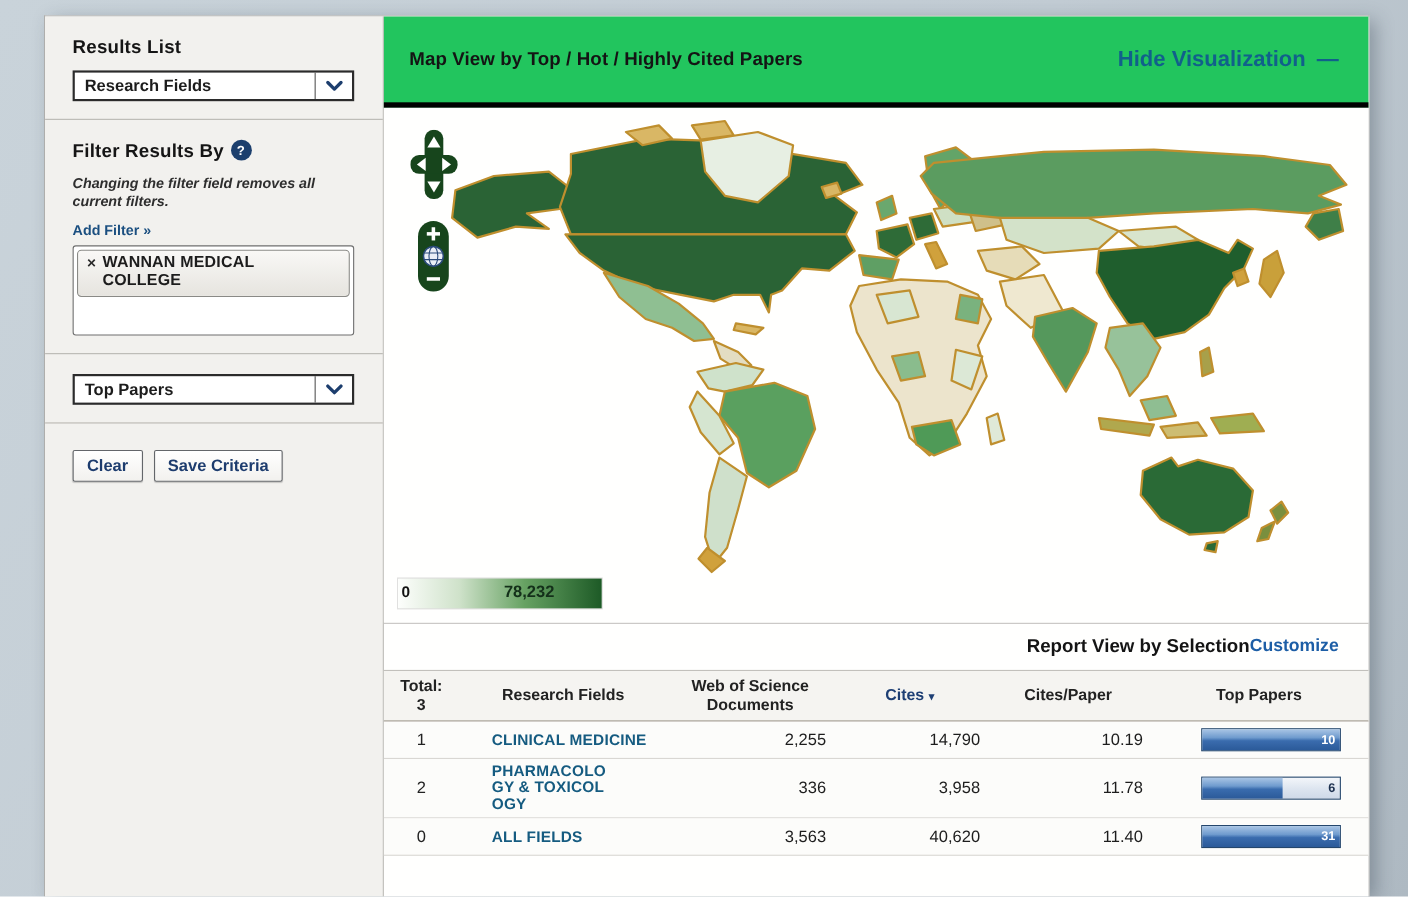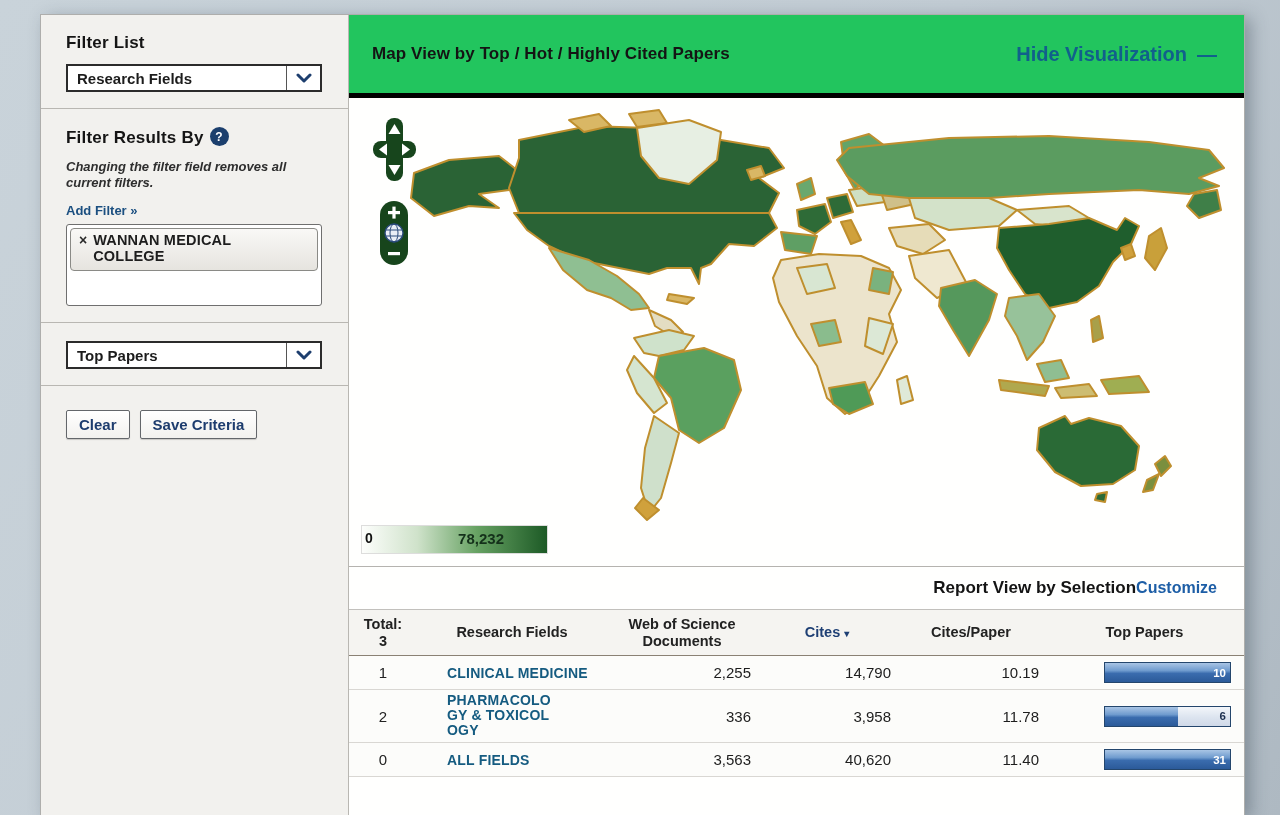--- a/index.html
+++ b/index.html
@@ -83,41 +83,41 @@
   }
   .thead > div { line-height:1.15; padding:4px 2px; cursor:pointer; }
   .th-cites { color:#1e3f74; }
   .th-cites .tri { font-size:10px; color:#1e3f74; }
   .trow { border-bottom:1px solid #d9d7d3; background:#fcfcfa; min-height:34px; padding:3px 0; }
   .c-rank { text-align:center; font-size:15px; color:#222; }
   .c-field { padding-left:30px; }
   .c-field a { font-size:14px; font-weight:bold; color:#155b80; text-decoration:none; line-height:1.08; display:inline-block; max-width:150px; cursor:pointer; letter-spacing:.2px; }
   .c-field a.breakall { word-break:break-all; max-width:106px; }
   .c-num { text-align:right; font-size:15px; color:#1d1d1d; padding-right:6px; }
-  .c-bar { display:flex; justify-content:flex-end; padding-right:13px; }
+  .c-bar { display:flex; justify-content:flex-end; padding-right:25px; }
   .bar-track {
     position:relative; width:127px; height:21px; border:1px solid #24466c;
     background:linear-gradient(180deg,#f3f6fa,#dce4ef 55%,#cfd9e8); box-shadow:0 0 0 1px rgba(255,255,255,.6);
   }
   .bar-fill {
     position:absolute; left:0; top:0; bottom:0;
     background:linear-gradient(180deg,#a9c5e5 0%,#6f9bce 40%,#3a6cae 55%,#2b5a99 100%);
   }
   .bar-value { position:absolute; right:4px; top:50%; transform:translateY(-50%); font-size:11.5px; font-weight:bold; color:#1c2f4e; }
   .bar-value.on-fill { color:#ffffff; }
 </style>
 </head>
 <body>
 
 <div class="panel">
 
   <div class="sidebar">
 
     <div class="side-section">
-      <div class="side-title">Filter List</div>
+      <div class="side-title">Results List</div>
       <div class="selectbox">
         <span class="sel-label">Research Fields</span>
         <span class="sel-chev">
           <svg width="16" height="10" viewBox="0 0 16 10">
               <polyline points="2,2 8,8 14,2" fill="none" stroke="#1d3e6e" stroke-width="3" stroke-linecap="round" stroke-linejoin="round"></polyline>
             </svg>
         </span>
       </div>
     </div>
 

